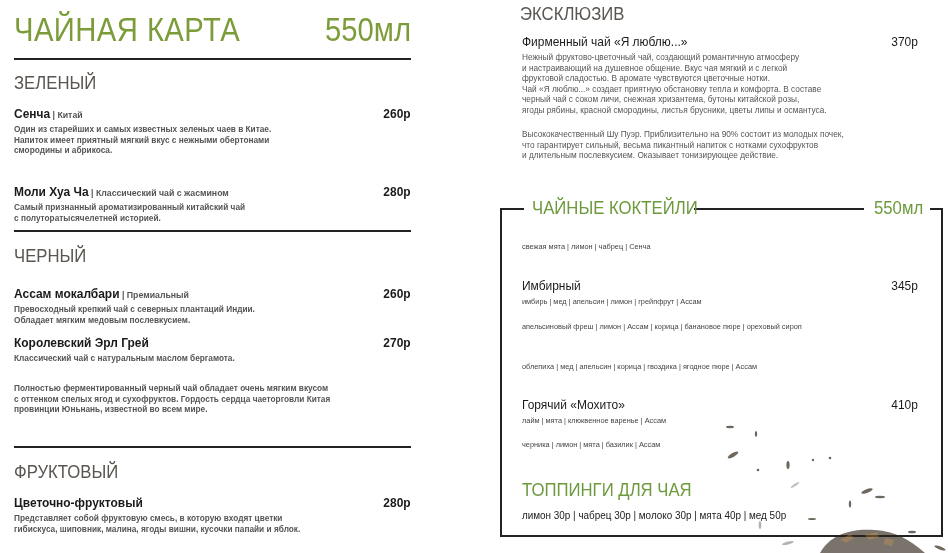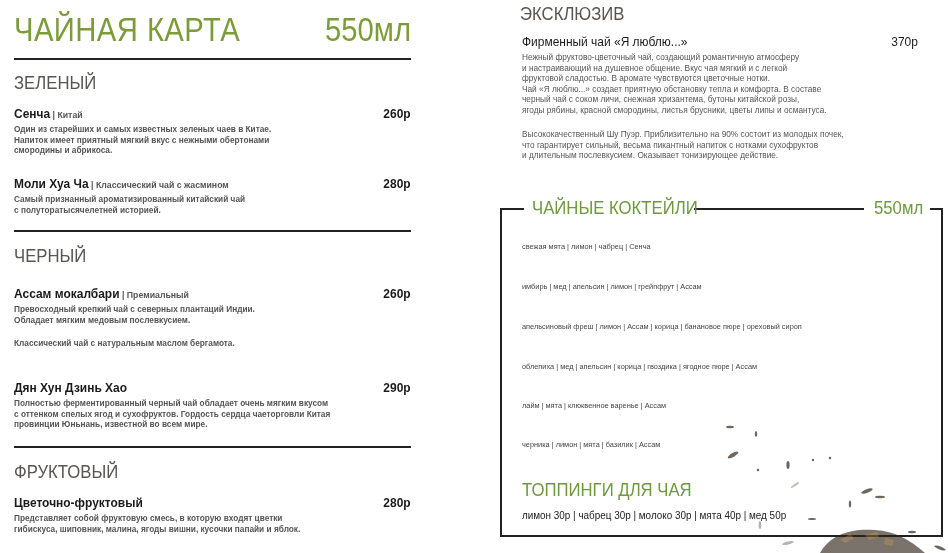--- a/index.html
+++ b/index.html
@@ -54,21 +54,21 @@
   <div class="item" style="top:106px">
     <div class="item-head">
       <span class="item-name"><span>Сенча</span><span class="item-sub"> | Китай</span></span>
       <span class="item-price">260р</span>
     </div>
     <div class="item-desc">Один из старейших и самых известных зеленых чаев в Китае.
 Напиток имеет приятный мягкий вкус с нежными обертонами
 смородины и абрикоса.</div>
   </div>
 
-  <div class="item" style="top:176px">
+  <div class="item" style="top:184px">
     <div class="item-head">
       <span class="item-name"><span>Моли Хуа Ча</span><span class="item-sub"> | Классический чай с жасмином</span></span>
       <span class="item-price">280р</span>
     </div>
     <div class="item-desc">Самый признанный ароматизированный китайский чай
 с полуторатысячелетней историей.</div>
   </div>
 
   <div class="rule" style="top:230px"></div>
   <div class="section-title" style="top:245px">ЧЕРНЫЙ</div>
@@ -76,28 +76,28 @@
   <div class="item" style="top:286px">
     <div class="item-head">
       <span class="item-name"><span>Ассам мокалбари</span><span class="item-sub"> | Премиальный</span></span>
       <span class="item-price">260р</span>
     </div>
     <div class="item-desc">Превосходный крепкий чай с северных плантаций Индии.
 Обладает мягким медовым послевкусием.</div>
   </div>
 
   <div class="item" style="top:335px">
+    <div class="item-head">
+      <span class="item-name">Королевский Эрл Грей</span>
+      <span class="item-price">270р</span>
+    </div>
     <div class="item-desc">Классический чай с натуральным маслом бергамота.</div>
   </div>
 
   <div class="item" style="top:380px">
-    <div class="item-head">
-      <span class="item-name">Дян Хун Дзинь Хао</span>
-      <span class="item-price">290р</span>
-    </div>
     <div class="item-desc">Полностью ферментированный черный чай обладает очень мягким вкусом
 с оттенком спелых ягод и сухофруктов. Гордость сердца чаеторговли Китая
 провинции Юньнань, известной во всем мире.</div>
   </div>
 
   <div class="rule" style="top:446px"></div>
   <div class="section-title" style="top:461px">ФРУКТОВЫЙ</div>
 
   <div class="item" style="top:495px">
     <div class="item-head">
@@ -136,32 +136,40 @@
   <div class="box-top-mid"></div>
   <div class="box-top-right"></div>
   <div class="box-title">ЧАЙНЫЕ КОКТЕЙЛИ</div>
   <div class="box-volume">550мл</div>
 
   <div class="citem" style="top:238px">
     <div class="ingr">свежая мята | лимон | чабрец | Сенча</div>
   </div>
 
   <div class="citem" style="top:278px">
+    <div class="item-head">
+      <span class="item-name">Имбирный</span>
+      <span class="item-price">345р</span>
+    </div>
     <div class="ingr">имбирь | мед | апельсин | лимон | грейпфрут | Ассам</div>
   </div>
 
   <div class="citem" style="top:318px">
     <div class="ingr">апельсиновый фреш | лимон | Ассам | корица | банановое пюре | ореховый сироп</div>
   </div>
 
   <div class="citem" style="top:358px">
     <div class="ingr">облепиха | мед | апельсин | корица | гвоздика | ягодное пюре | Ассам</div>
   </div>
 
   <div class="citem" style="top:397px">
+    <div class="item-head">
+      <span class="item-name">Горячий «Мохито»</span>
+      <span class="item-price">410р</span>
+    </div>
     <div class="ingr">лайм | мята | клюквенное варенье | Ассам</div>
   </div>
 
   <div class="citem" style="top:436px">
     <div class="ingr">черника | лимон | мята | базилик | Ассам</div>
   </div>
 
   <div class="toppings-title">ТОППИНГИ ДЛЯ ЧАЯ</div>
   <div class="toppings-list">лимон 30р | чабрец 30р | молоко 30р | мята 40р | мед 50р</div>
 </div>

